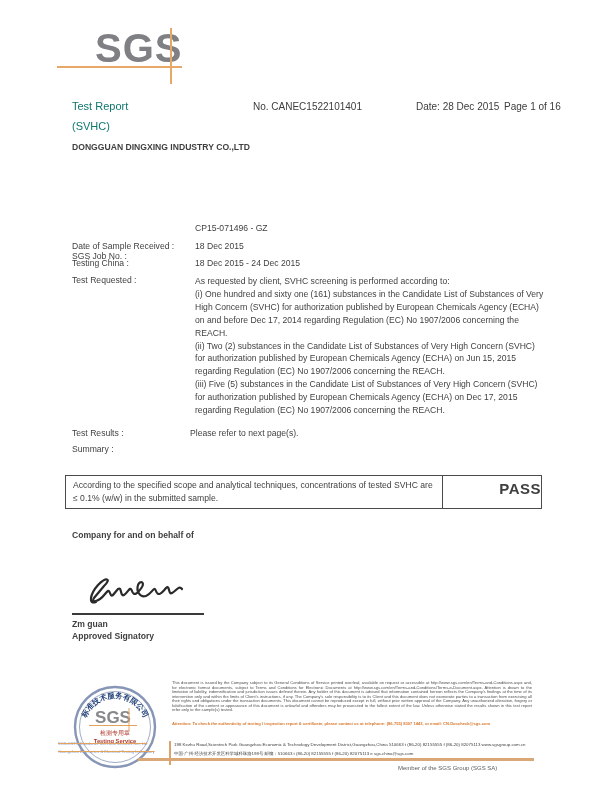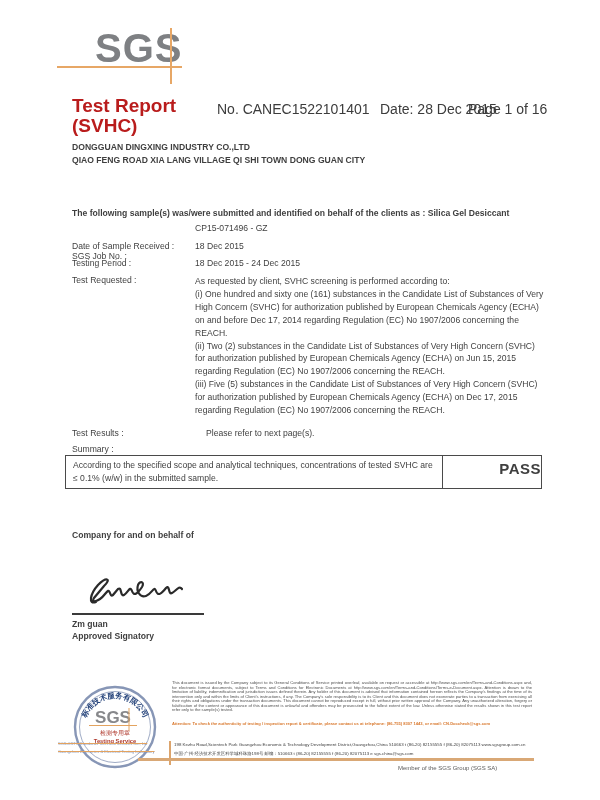--- a/index.html
+++ b/index.html
@@ -6,22 +6,22 @@
   .page{
     position:relative;width:600px;height:800px;background:#ffffff;
     font-family:"Liberation Sans","DejaVu Sans",sans-serif;
     color:#3f3f3f;overflow:hidden;margin:0 auto;
   }
   .abs{position:absolute;}
   
   .logo-text{font-size:40px;font-weight:bold;color:#7e8083;letter-spacing:1px;line-height:1;}
   .logo-hline{background:#e7a766;height:2px;}
   .logo-vline{background:#e7a766;width:2px;}
-  .doc-title{font-size:19px;font-weight:bold;color:#b91c1c;line-height:20px;}
-  .hmeta{font-size:14px;color:#3c3c3c;}
+  .doc-title{font-size:11px;font-weight:normal;color:#0f766e;line-height:20px;}
+  .hmeta{font-size:10px;color:#3c3c3c;margin-left:36px;}
   
   .t{font-size:8.6px;line-height:13px;color:#3f3f3f;font-weight:bold;}
   .label{font-size:8.6px;color:#3f3f3f;}
   .value{font-size:8.6px;color:#3f3f3f;}
   .pre{white-space:pre-line;line-height:12.9px;}
   
   .sum-table{border:1px solid #4a4a4a;display:flex;}
   .sum-left{width:377px;border-right:1px solid #4a4a4a;padding:3px 7px;font-size:8.6px;line-height:12.5px;box-sizing:border-box;}
   .sum-right{flex:1;text-align:right;padding-top:4px;font-size:15px;letter-spacing:.5px;font-weight:bold;}
   
@@ -44,44 +44,42 @@
   <div class="abs logo-hline" style="left:57px;top:66px;width:125px;"></div>
   <div class="abs logo-vline" style="left:170px;top:28px;height:56px;"></div>
 
   <div class="abs doc-title" style="left:72px;top:96px;">Test Report</div>
   <div class="abs doc-title" style="left:72px;top:116px;">(SVHC)</div>
   <div class="abs hmeta" style="left:217px;top:101px;">No. CANEC1522101401</div>
   <div class="abs hmeta" style="left:362px;top:101px;padding-left:18px;">Date: 28 Dec 2015</div>
   <div class="abs hmeta" style="left:468px;top:101px;">Page 1 of 16</div>
 
   <div class="abs t" style="left:72px;top:141px;">DONGGUAN DINGXING INDUSTRY CO.,LTD</div>
-  <div class="abs t" style="left:72px;top:154px;">QIAO FENG ROAD XIA LANG VILLAGE QI SHI TOWN DONG GUAN CITY</div>
 
-  <div class="abs t" style="left:72px;top:207px;width:470px;">The following sample(s) was/were submitted and identified on behalf of the clients as : Silica Gel Desiccant</div>
 
   <div class="abs label" style="left:72px;top:223px;margin-top:28px;">SGS Job No. :</div>
   <div class="abs value" style="left:195px;top:223px;">CP15-071496 - GZ</div>
 
   <div class="abs label" style="left:72px;top:241px;">Date of Sample Received :</div>
   <div class="abs value" style="left:195px;top:241px;">18 Dec 2015</div>
 
-  <div class="abs label" style="left:72px;top:258px;">Testing Period :</div>
+  <div class="abs label" style="left:72px;top:258px;">Testing China :</div>
   <div class="abs value" style="left:195px;top:258px;">18 Dec 2015 - 24 Dec 2015</div>
 
   <div class="abs label" style="left:72px;top:275px;">Test Requested :</div>
   <div class="abs value pre" style="left:195px;top:275px;width:352px;">As requested by client, SVHC screening is performed according to:
 (i) One hundred and sixty one (161) substances in the Candidate List of Substances of Very High Concern (SVHC) for authorization published by European Chemicals Agency (ECHA) on and before Dec 17, 2014 regarding Regulation (EC) No 1907/2006 concerning the REACH.
 (ii) Two (2) substances in the Candidate List of Substances of Very High Concern (SVHC) for authorization published by European Chemicals Agency (ECHA) on Jun 15, 2015 regarding Regulation (EC) No 1907/2006 concerning the REACH.
 (iii) Five (5) substances in the Candidate List of Substances of Very High Concern (SVHC) for authorization published by European Chemicals Agency (ECHA) on Dec 17, 2015 regarding Regulation (EC) No 1907/2006 concerning the REACH.</div>
 
   <div class="abs label" style="left:72px;top:428px;">Test Results :</div>
-  <div class="abs value" style="left:206px;top:428px;text-align:right;">Please refer to next page(s).</div>
+  <div class="abs value" style="left:190px;top:428px;text-align:right;">Please refer to next page(s).</div>
 
   <div class="abs label" style="left:72px;top:444px;">Summary :</div>
-  <div class="abs sum-table" style="left:65px;top:455px;width:475px;height:32px;gap:20px;">
+  <div class="abs sum-table" style="left:65px;top:475px;width:475px;height:32px;gap:20px;">
     <div class="sum-left">According to the specified scope and analytical techniques, concentrations of tested SVHC are ≤ 0.1% (w/w) in the submitted sample.</div>
     <div class="sum-right">PASS</div>
   </div>
 
   <div class="abs t" style="left:72px;top:529px;">Company for and on behalf of</div>
 
   <svg class="abs" style="left:82px;top:572px;" width="130" height="40" viewBox="0 0 130 40">
     <path d="M14,30 C6,33 8,22 16,13 C24,5 30,6 22,14 L12,26 C10,29 12,31 18,27
              C24,23 26,15 28,21 C30,27 32,21 36,17 C40,14 38,25 42,23
              C46,21 48,13 50,19 C52,25 56,21 60,15 C63,10 58,8 56,13 C54,19 58,26 64,24

